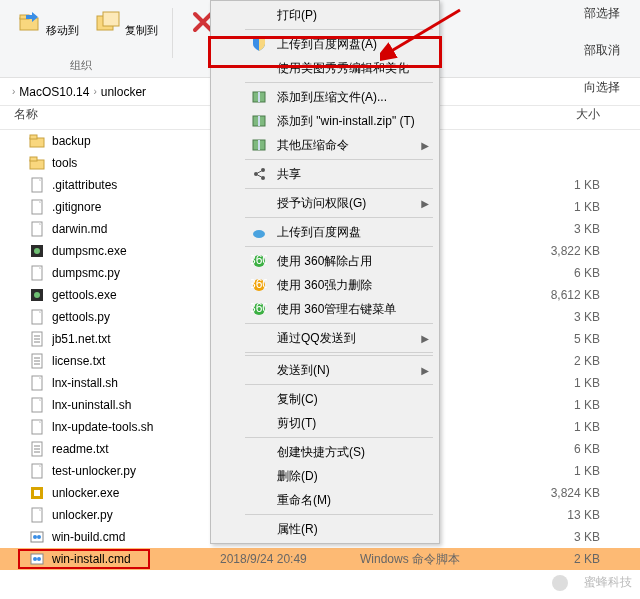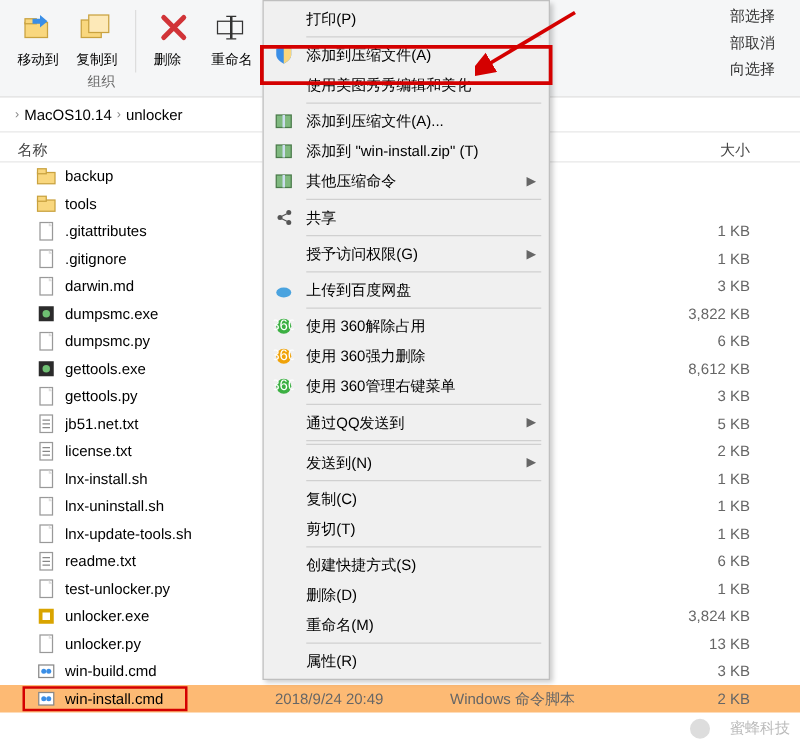--- a/index.html
+++ b/index.html
@@ -1,47 +1,47 @@
 <!DOCTYPE html>
 <html><head>
 <meta charset="utf-8">
 <style>
 * { margin: 0; padding: 0; box-sizing: border-box; font-family: "Microsoft YaHei", "Segoe UI", sans-serif; font-size: 12px; }
 body { width: 640px; height: 599px; background: #fff; overflow: hidden; position: relative; }
 
 .ribbon { height: 78px; background: #f5f6f7; border-bottom: 1px solid #e1e1e1; display: flex; align-items: flex-start; padding: 4px 8px; gap: 2px; }
-.ribbon-btn { display: flex; flex-direction: column; align-items: flex-start; padding: 2px 6px; cursor: pointer; }
+.ribbon-btn { display: flex; flex-direction: row; align-items: flex-end; padding: 2px 6px; cursor: pointer; }
 .ribbon-btn .icon { width: 32px; height: 32px; display: flex; align-items: center; justify-content: center; }
 .ribbon-btn .lbl { font-size: 11px; margin-top: 2px; }
 .ribbon-sep { width: 1px; height: 50px; background: #ddd; margin: 4px 6px; }
-.ribbon-right { margin-left: auto; display: flex; flex-direction: column; gap: 2px; padding-right: 8px; }
+.ribbon-right { margin-left: auto; display: flex; flex-direction: column; gap: 18px; padding-right: 8px; }
 .ribbon-right span { font-size: 12px; color: #333; padding: 1px 4px; }
 
 .breadcrumb { height: 28px; display: flex; align-items: center; padding: 0 8px; border-bottom: 1px solid #e8e8e8; }
 .bc-sep { margin: 0 4px; color: #888; font-size: 10px; }
 
-.headers { height: 24px; display: flex; align-items: flex-end; border-bottom: 1px solid #e8e8e8; color: #444; }
+.headers { height: 24px; display: flex; align-items: flex-start; border-bottom: 1px solid #e8e8e8; color: #444; }
 .col-name { width: 210px; padding-left: 14px; }
 .col-date { width: 140px; }
 .col-type { width: 150px; }
 .col-size { flex: 1; text-align: right; padding-right: 40px; }
 
 .file-list { position: relative; }
 .file-row { height: 22px; display: flex; align-items: center; padding-left: 28px; }
 .file-row .ficon { width: 18px; height: 18px; margin-right: 6px; display: flex; align-items: center; justify-content: center; }
 .file-row .fname { flex: 0 0 168px; white-space: nowrap; overflow: hidden; text-overflow: ellipsis; }
 .file-row .fdate { flex: 0 0 140px; color: #666; }
 .file-row .ftype { flex: 0 0 150px; color: #666; white-space: nowrap; overflow: hidden; }
 .file-row .fsize { flex: 1; text-align: right; padding-right: 40px; color: #666; }
 .file-row.selected { background: #fdba74; }
 .file-row.selected .fname { display: inline-block; }
 .selected-frame { position: absolute; border: 2px solid #d40000; pointer-events: none; left: 18px; width: 132px; height: 20px; bottom: 1px; }
 
 .context-menu { position: absolute; top: 0; left: 210px; width: 230px; background: #f0f0f0; border: 1px solid #bfbfbf; box-shadow: 2px 2px 4px rgba(0,0,0,0.2); z-index: 100; padding: 2px; }
-.menu-item { height: 24px; display: flex; align-items: center; padding: 0 8px 0 4px; cursor: default; }
+.menu-item { height: 24px; display: flex; align-items: center; padding: 0 8px 0 4px; cursor: default; margin-left: 32px; }
 .menu-item .micon { width: 20px; height: 20px; margin-right: 8px; display: flex; align-items: center; justify-content: center; }
 .menu-item .mlabel { flex: 1; white-space: nowrap; }
 .menu-item .arrow { color: #666; font-size: 10px; }
 .menu-sep { height: 1px; background: #d0d0d0; margin: 2px 4px 2px 32px; }
 .menu-highlight { position: absolute; border: 3px solid #d40000; top: 36px; left: 208px; width: 234px; height: 32px; z-index: 101; pointer-events: none; }
 
 .red-arrow { position: absolute; top: 5px; left: 380px; z-index: 102; pointer-events: none; }
 
 .watermark { position: absolute; right: 8px; bottom: 8px; color: #bbb; font-size: 12px; z-index: 50; display: flex; align-items: center; gap: 16px; }
 .watermark .wicon { width: 16px; height: 16px; border-radius: 50%; background: #ddd; display: inline-block; }
@@ -382,21 +382,21 @@
       <span class="mlabel">打印(P)</span>
     </div>
     <div class="menu-sep"></div>
     <div class="menu-item">
       <span class="micon">
         <svg width="16" height="16">
           <path d="M8 1 L14 3 V8 C14 12 8 15 8 15 C8 15 2 12 2 8 V3 Z" fill="#3a8ee6"></path>
           <path d="M8 1 L14 3 V8 C14 12 8 15 8 15 V1 Z" fill="#f9d77e"></path>
         </svg>
       </span>
-      <span class="mlabel">添加到压缩文件(A)</span>
+      <span class="mlabel">上传到百度网盘(A)</span>
     </div>
     <div class="menu-item">
       <span class="micon"></span>
       <span class="mlabel">使用美图秀秀编辑和美化</span>
     </div>
     <div class="menu-sep"></div>
     <div class="menu-item">
       <span class="micon">
         <svg width="16" height="16">
           <rect x="2" y="3" width="12" height="10" fill="#7fb97f" stroke="#4a7a4a"></rect>

